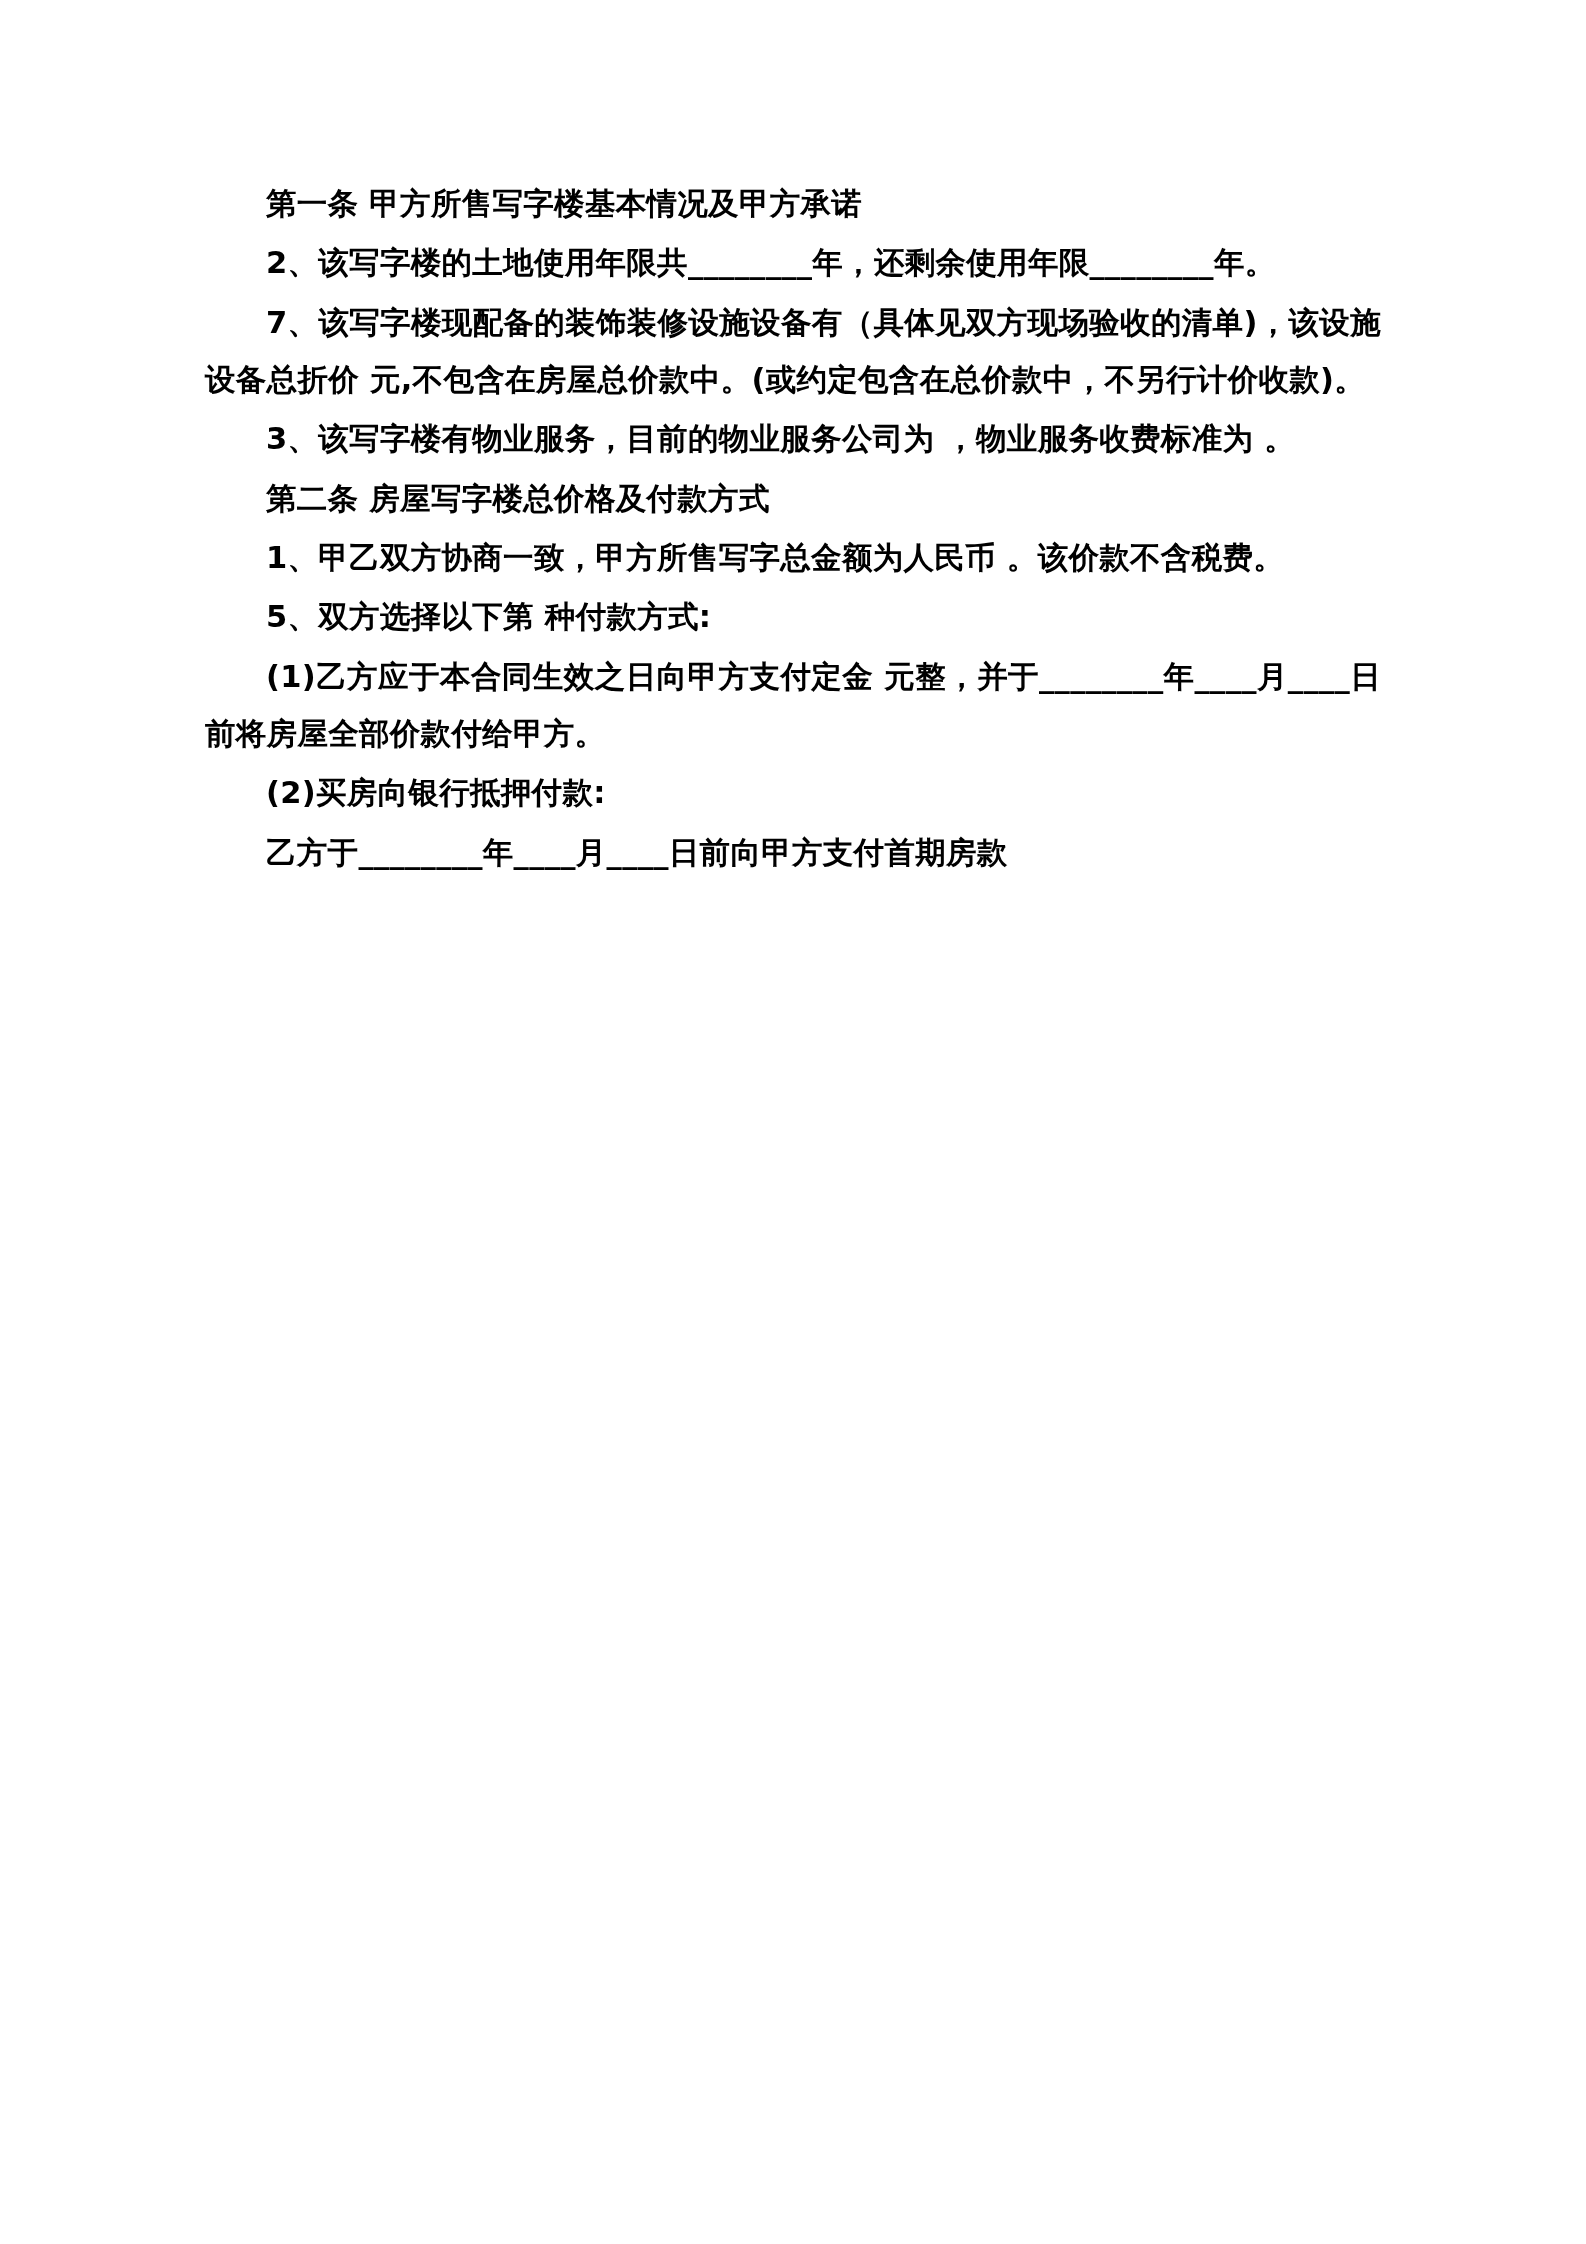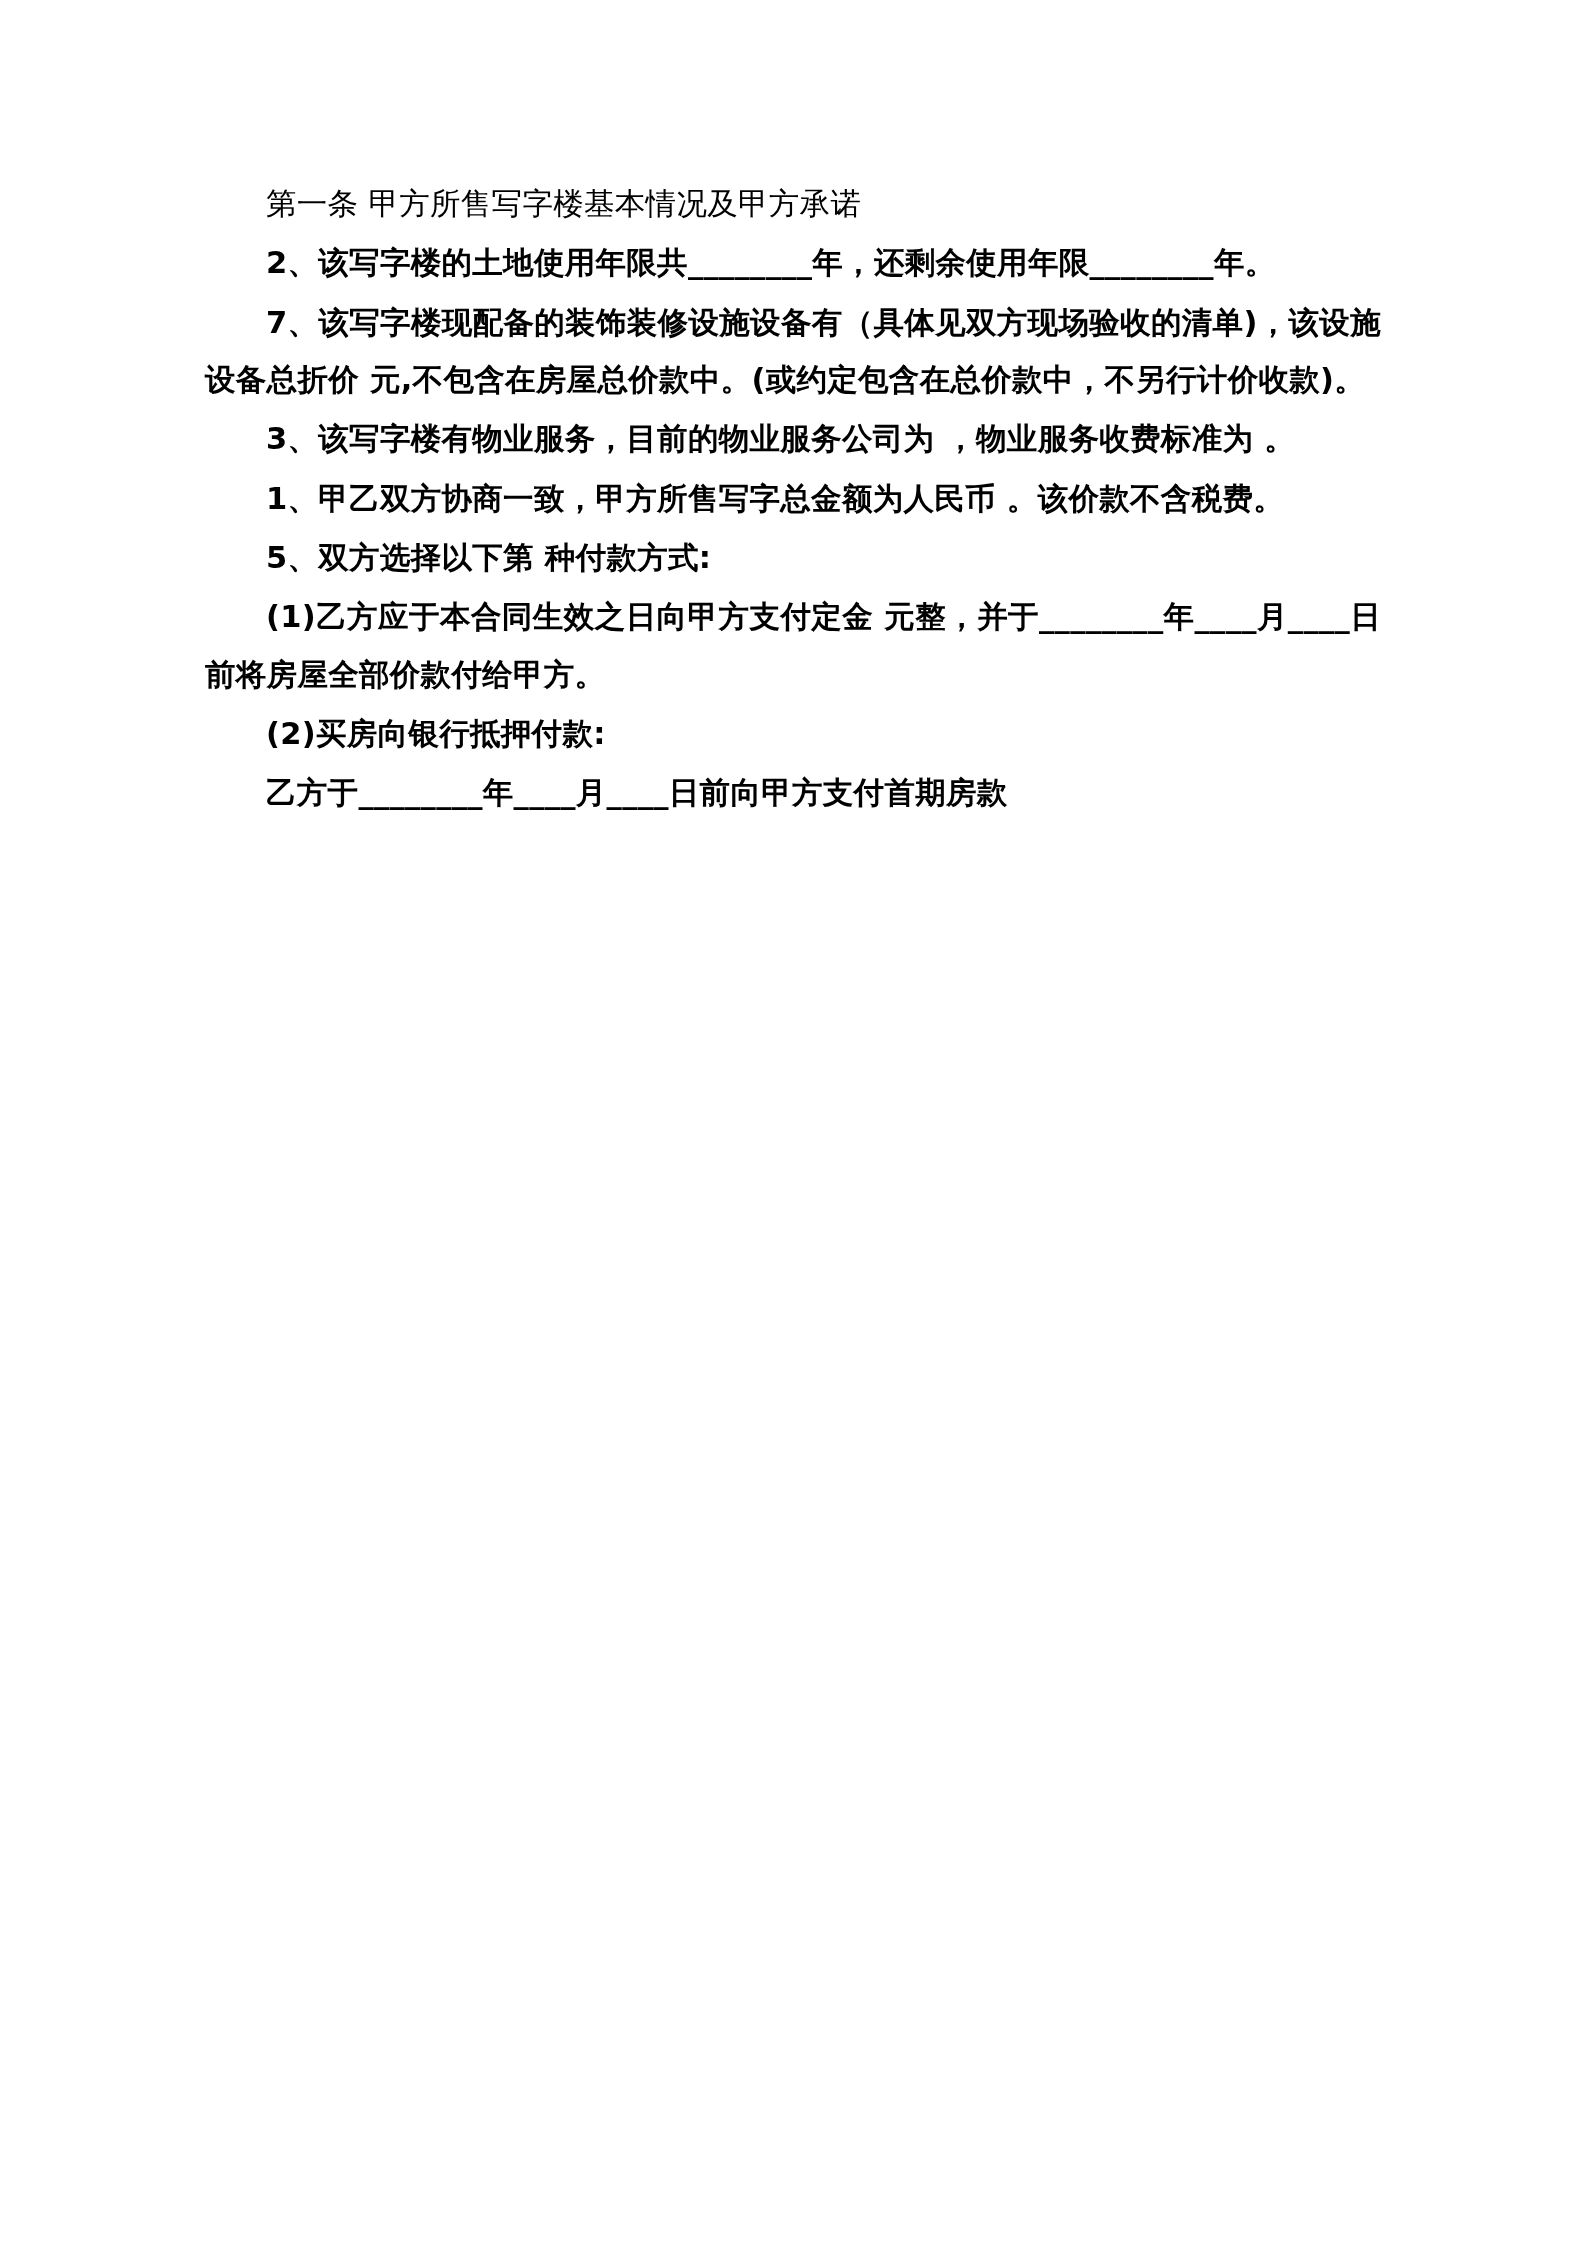--- a/index.html
+++ b/index.html
@@ -30,39 +30,40 @@
     text-align: justify;
     text-justify: inter-ideograph;
   }
   .para {
     margin: 0 0 2px 0;
     text-indent: 2em;
   }
   .heading {
     margin: 0 0 2px 0;
     text-indent: 2em;
-    font-weight: 400;
+    font-weight: 700;
   }
 </style>
 </head>
 <body>
 
 <div class="page">
   <div class="doc-body">
 
     <p class="heading">第一条  甲方所售写字楼基本情况及甲方承诺</p>
 
 
     <p class="para">2、该写字楼的土地使用年限共________年，还剩余使用年限________年。</p>
 
 
     <p class="para">7、该写字楼现配备的装饰装修设施设备有（具体见双方现场验收的清单)，该设施设备总折价 元,不包含在房屋总价款中。(或约定包含在总价款中，不另行计价收款)。</p>
 
     <p class="para">3、该写字楼有物业服务，目前的物业服务公司为 ，物业服务收费标准为 。</p>
 
+    <p class="heading">第二条  房屋写字楼总价格及付款方式</p>
 
     <p class="para">1、甲乙双方协商一致，甲方所售写字总金额为人民币 。该价款不含税费。</p>
 
     <p class="para">5、双方选择以下第 种付款方式:</p>
 
     <p class="para">(1)乙方应于本合同生效之日向甲方支付定金 元整，并于________年____月____日前将房屋全部价款付给甲方。</p>
 
     <p class="para">(2)买房向银行抵押付款:</p>
 
     <p class="para">乙方于________年____月____日前向甲方支付首期房款</p>

